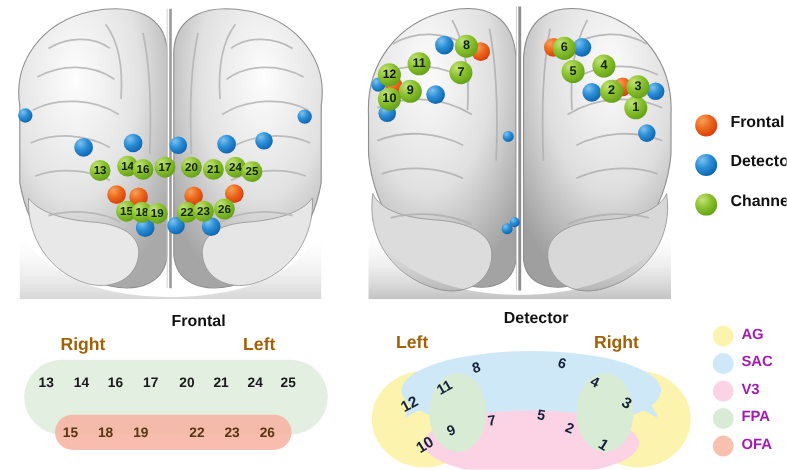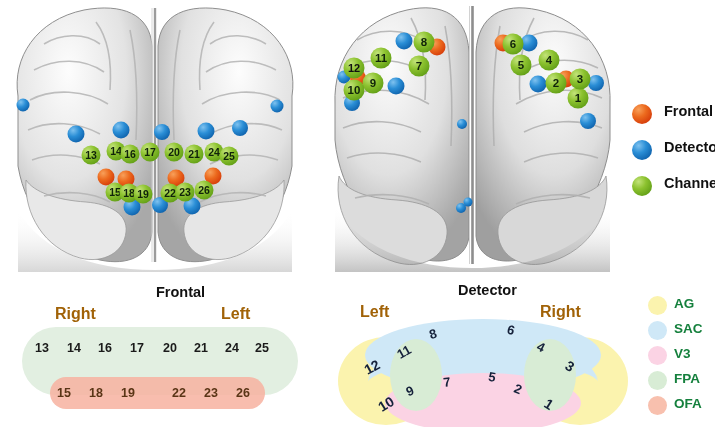--- a/index.html
+++ b/index.html
@@ -36,21 +36,21 @@
   
   .legend-markers{position:absolute;left:632px;top:100px;}
   .lg-row{position:relative;height:36px;}
   .lg-dot{position:absolute;left:0;top:4px;width:20px;height:20px;border-radius:50%;}
   .lg-txt{position:absolute;left:32px;top:3px;font-size:14.5px;font-weight:bold;color:#111;white-space:nowrap;}
 
   
   .legend-regions{position:absolute;left:648px;top:293px;}
   .rg-row{position:relative;height:25px;}
   .rg-dot{position:absolute;left:0;top:3px;width:19px;height:19px;border-radius:50%;}
-  .rg-txt{position:absolute;left:26px;top:3px;font-size:13.5px;font-weight:bold;color:#15803d;white-space:nowrap;}
+  .rg-txt{position:absolute;left:26px;top:3px;font-size:13.5px;font-weight:bold;color:#a21caf;white-space:nowrap;}
 
   
   .venn-title{position:absolute;font-size:14.5px;font-weight:bold;color:#111;white-space:nowrap;}
   .venn-side{position:absolute;font-size:16px;font-weight:bold;color:#a16207;white-space:nowrap;}
   .vnum{position:absolute;transform:translate(-50%,-50%);font-weight:bold;color:#15213a;white-space:nowrap;font-family:"Liberation Sans",sans-serif;}
 
   
   .fr-band{position:absolute;box-sizing:border-box;}
   .fr-fpa{background:#e2efe1;border-radius:34px;}
   .fr-ofa{background:rgba(247,178,160,.85);border-radius:16px;}

